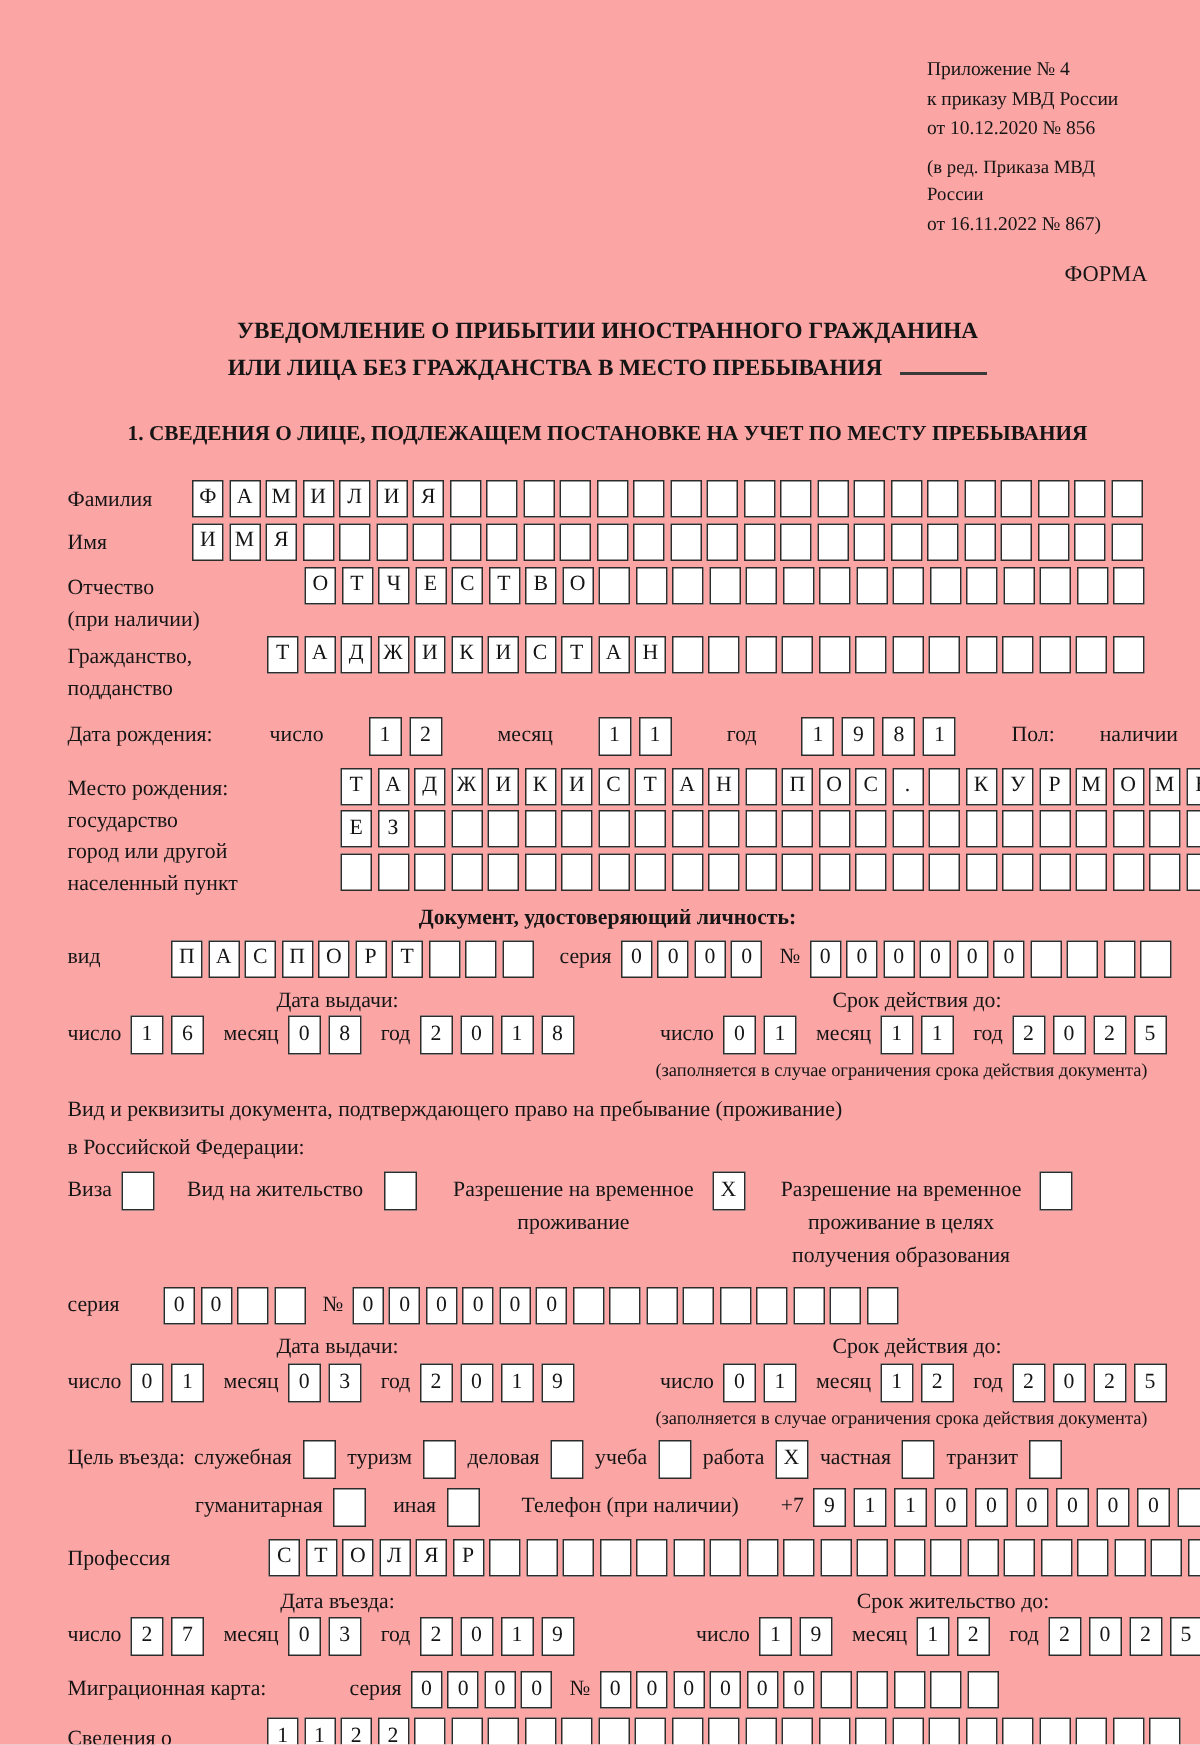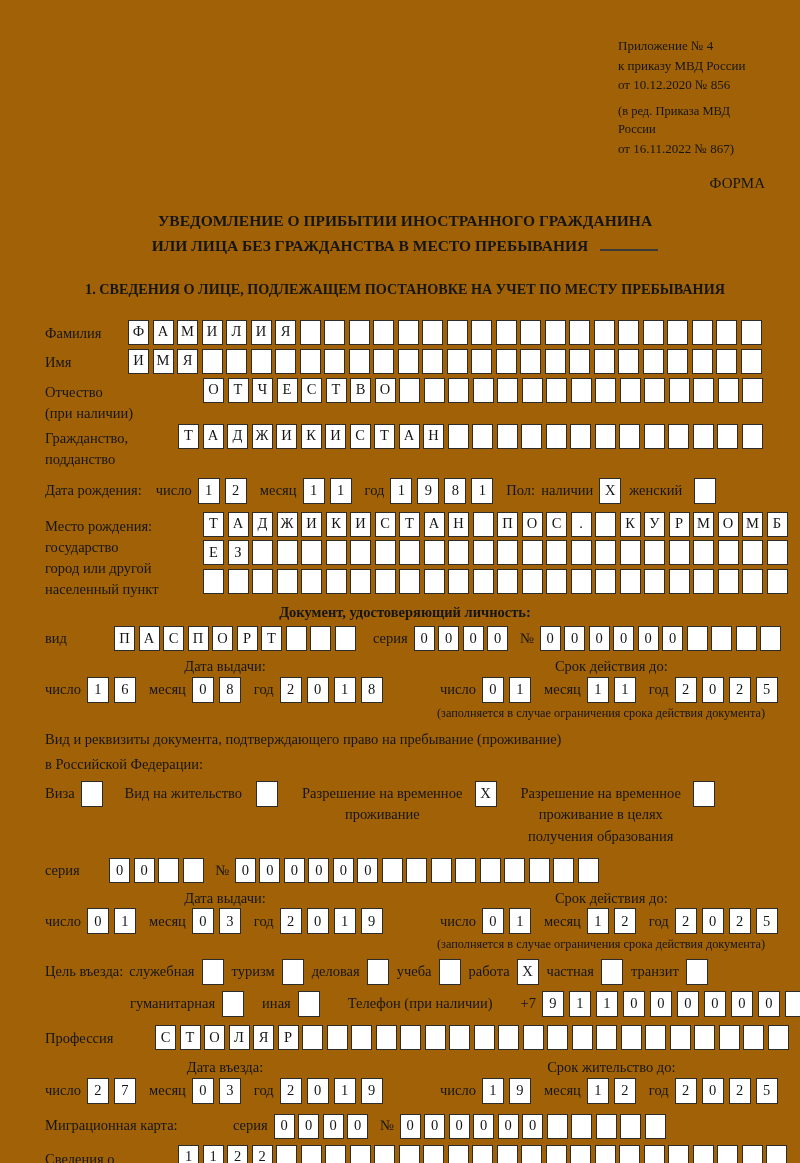--- a/index.html
+++ b/index.html
@@ -1,17 +1,17 @@
 <!DOCTYPE html>
 <html><head>
 <meta charset="utf-8">
 <style>
   html,body{margin:0;padding:0;background:#e8e8e8;}
   .page{
-    width:800px;height:1163px;background:#a16207;box-sizing:border-box;
+    width:800px;height:1163px;background:#fca5a5;box-sizing:border-box;
     padding:36px 35px 10px 45px;position:relative;overflow:hidden;
     font-family:"Liberation Serif","DejaVu Serif",serif;color:#151515;
     font-size:14.5px;line-height:1.35;
   }
   .ref-block{margin-left:573px;font-size:13px;line-height:1.5;}
   .ref-block .amend{margin-top:7px;font-size:12.5px;}
   .forma{margin-top:14px;text-align:right;font-weight:normal;font-size:15px;}
   .title{margin-top:16px;text-align:center;font-weight:bold;font-size:15.5px;line-height:1.6;}
   .blank{display:inline-block;width:58px;height:13px;border-bottom:2.5px solid #3a3a3a;margin-left:12px;}
   .sec-heading{margin-top:22px;text-align:center;font-weight:bold;font-size:14.2px;}
@@ -31,21 +31,21 @@
   .dl{flex:none;margin-right:6px;}
   .mlg{margin-left:8px;}
   .drow{display:flex;align-items:center;}
   .dg-head{text-align:center;font-size:14.5px;}
   .dg-left{width:395px;flex:none;}
   .note{font-size:12.3px;text-align:right;margin-top:2px;}
   .pair{display:inline-flex;align-items:center;}
   .plbl{margin-right:7px;}
   .opt{display:flex;align-items:flex-start;}
   .opt-label{text-align:center;line-height:1.5;padding-top:2px;}
-  .mt4{margin-top:4px;} .mt6{margin-top:6px;} .mt8{margin-top:8px;} .mt10{margin-top:10px;} .mt20{margin-top:20px;}
+  .mt4{margin-top:4px;} .mt6{margin-top:6px;} .mt8{margin-top:8px;gap:24px;} .mt10{margin-top:10px;} .mt20{margin-top:20px;}
   .intro{line-height:1.7;}
 </style>
 </head>
 <body>
 
 <div class="page">
 
   <div class="ref-block">
     <div>Приложение № 4</div>
     <div>к приказу МВД России</div>

